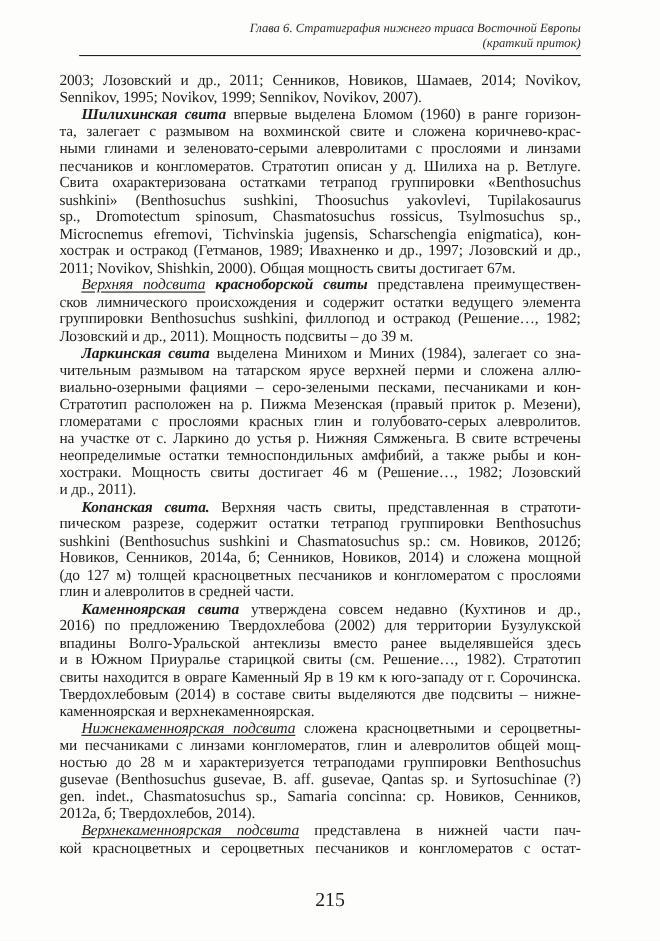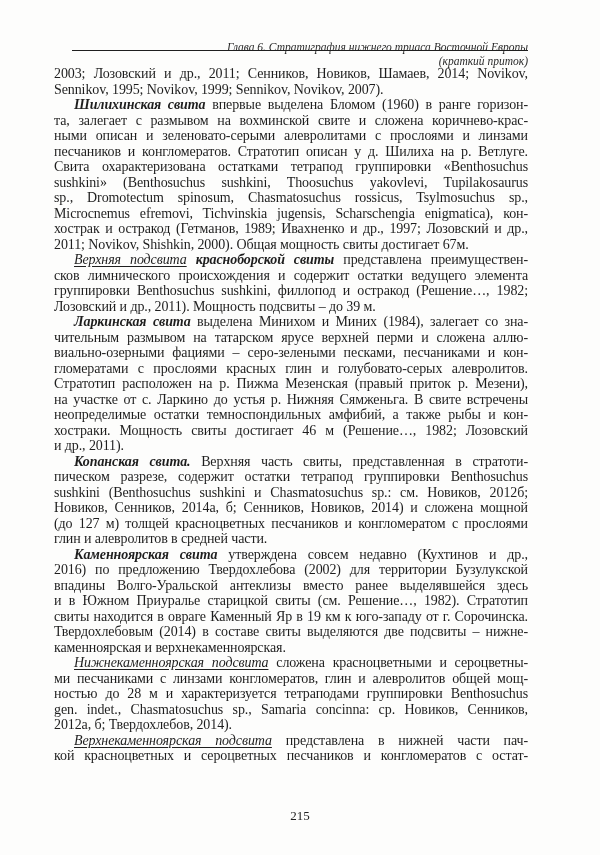--- a/index.html
+++ b/index.html
@@ -10,21 +10,21 @@
     height: 855px;
     margin: 0 auto;
     background: #fdfdfc;
     font-family: "Liberation Serif", "DejaVu Serif", serif;
     color: #1e1e1e;
     overflow: hidden;
   }
   .running-head {
     position: absolute;
     left: 72px;
-    top: 41px;
+    top: 20px;
     width: 456px;
     text-align: right;
     font-style: italic;
     font-size: 11.5px;
     line-height: 13.5px;
     color: #2a2a2a;
   }
   .head-rule {
     position: absolute;
     left: 72px;
@@ -46,21 +46,21 @@
   .ln.just { text-align: justify; text-align-last: justify; }
   .ln.ind { text-indent: 20px; }
   .seg-bi { font-weight: bold; font-style: italic; }
   .seg-ui { font-style: italic; text-decoration: underline; text-underline-offset: 2px; }
   .page-footer {
     position: absolute;
     left: 0;
     top: 808px;
     width: 600px;
     text-align: center;
-    font-size: 13px;
+    font-size: 18px;
     color: #1e1e1e;
   }
 </style>
 </head>
 <body>
 
 <div class="page">
 
   <div class="running-head">
     <div>Глава 6. Стратиграфия нижнего триаса Восточной Европы</div>
@@ -70,41 +70,41 @@
   <div class="head-rule"></div>
 
   <div class="page-body">
       <div class="para">
         <div class="ln just"><span class="seg">2003; Лозовский и др., 2011; Сенников, Новиков, Шамаев, 2014; Novikov,</span></div>
         <div class="ln"><span class="seg">Sennikov, 1995; Novikov, 1999; Sennikov, Novikov, 2007).</span></div>
       </div>
       <div class="para">
         <div class="ln just ind"><span class="seg-bi">Шилихинская свита</span><span class="seg"> впервые выделена Бломом (1960) в ранге горизон-</span></div>
         <div class="ln just"><span class="seg">та, залегает с размывом на вохминской свите и сложена коричнево-крас-</span></div>
-        <div class="ln just"><span class="seg">ными описан и зеленовато-серыми алевролитами с прослоями и линзами</span></div>
+        <div class="ln just"><span class="seg">ными глинами и зеленовато-серыми алевролитами с прослоями и линзами</span></div>
         <div class="ln just"><span class="seg">песчаников и конгломератов. Стратотип описан у д. Шилиха на р. Ветлуге.</span></div>
         <div class="ln just"><span class="seg">Свита охарактеризована остатками тетрапод группировки «Benthosuchus</span></div>
         <div class="ln just"><span class="seg">sushkini» (Benthosuchus sushkini, Thoosuchus yakovlevi, Tupilakosaurus</span></div>
         <div class="ln just"><span class="seg">sp., Dromotectum spinosum, Chasmatosuchus rossicus, Tsylmosuchus sp.,</span></div>
         <div class="ln just"><span class="seg">Microcnemus efremovi, Tichvinskia jugensis, Scharschengia enigmatica), кон-</span></div>
         <div class="ln just"><span class="seg">хострак и остракод (Гетманов, 1989; Ивахненко и др., 1997; Лозовский и др.,</span></div>
         <div class="ln"><span class="seg">2011; Novikov, Shishkin, 2000). Общая мощность свиты достигает 67м.</span></div>
       </div>
       <div class="para">
         <div class="ln just ind"><span class="seg-ui">Верхняя подсвита</span><span class="seg-bi"> красноборской свиты</span><span class="seg"> представлена преимуществен-</span></div>
         <div class="ln just"><span class="seg">сков лимнического происхождения и содержит остатки ведущего элемента</span></div>
         <div class="ln just"><span class="seg">группировки Benthosuchus sushkini, филлопод и остракод (Решение…, 1982;</span></div>
         <div class="ln"><span class="seg">Лозовский и др., 2011). Мощность подсвиты – до 39 м.</span></div>
       </div>
       <div class="para">
         <div class="ln just ind"><span class="seg-bi">Ларкинская свита</span><span class="seg"> выделена Минихом и Миних (1984), залегает со зна-</span></div>
         <div class="ln just"><span class="seg">чительным размывом на татарском ярусе верхней перми и сложена аллю-</span></div>
         <div class="ln just"><span class="seg">виально-озерными фациями – серо-зелеными песками, песчаниками и кон-</span></div>
+        <div class="ln just"><span class="seg">Стратотип расположен на р. Пижма Мезенская (правый приток р. Мезени),</span></div>
         <div class="ln just"><span class="seg">гломератами с прослоями красных глин и голубовато-серых алевролитов.</span></div>
-        <div class="ln just"><span class="seg">Стратотип расположен на р. Пижма Мезенская (правый приток р. Мезени),</span></div>
         <div class="ln just"><span class="seg">на участке от с. Ларкино до устья р. Нижняя Сямженьга. В свите встречены</span></div>
         <div class="ln just"><span class="seg">неопределимые остатки темноспондильных амфибий, а также рыбы и кон-</span></div>
         <div class="ln just"><span class="seg">хостраки. Мощность свиты достигает 46 м (Решение…, 1982; Лозовский</span></div>
         <div class="ln"><span class="seg">и др., 2011).</span></div>
       </div>
       <div class="para">
         <div class="ln just ind"><span class="seg-bi">Копанская свита.</span><span class="seg"> Верхняя часть свиты, представленная в стратоти-</span></div>
         <div class="ln just"><span class="seg">пическом разрезе, содержит остатки тетрапод группировки Benthosuchus</span></div>
         <div class="ln just"><span class="seg">sushkini (Benthosuchus sushkini и Chasmatosuchus sp.: см. Новиков, 2012б;</span></div>
         <div class="ln just"><span class="seg">Новиков, Сенников, 2014а, б; Сенников, Новиков, 2014) и сложена мощной</span></div>
@@ -117,20 +117,21 @@
         <div class="ln just"><span class="seg">впадины Волго-Уральской антеклизы вместо ранее выделявшейся здесь</span></div>
         <div class="ln just"><span class="seg">и в Южном Приуралье старицкой свиты (см. Решение…, 1982). Стратотип</span></div>
         <div class="ln just"><span class="seg">свиты находится в овраге Каменный Яр в 19 км к юго-западу от г. Сорочинска.</span></div>
         <div class="ln just"><span class="seg">Твердохлебовым (2014) в составе свиты выделяются две подсвиты – нижне-</span></div>
         <div class="ln"><span class="seg">каменноярская и верхнекаменноярская.</span></div>
       </div>
       <div class="para">
         <div class="ln just ind"><span class="seg-ui">Нижнекаменноярская подсвита</span><span class="seg"> сложена красноцветными и сероцветны-</span></div>
         <div class="ln just"><span class="seg">ми песчаниками с линзами конгломератов, глин и алевролитов общей мощ-</span></div>
         <div class="ln just"><span class="seg">ностью до 28 м и характеризуется тетраподами группировки Benthosuchus</span></div>
+        <div class="ln just"><span class="seg">gusevae (Benthosuchus gusevae, B. aff. gusevae, Qantas sp. и Syrtosuchinae (?)</span></div>
         <div class="ln just"><span class="seg">gen. indet., Chasmatosuchus sp., Samaria concinna: ср. Новиков, Сенников,</span></div>
         <div class="ln"><span class="seg">2012а, б; Твердохлебов, 2014).</span></div>
       </div>
       <div class="para">
         <div class="ln just ind"><span class="seg-ui">Верхнекаменноярская подсвита</span><span class="seg"> представлена в нижней части пач-</span></div>
         <div class="ln just"><span class="seg">кой красноцветных и сероцветных песчаников и конгломератов с остат-</span></div>
       </div>
     </div>
 
   <div class="page-footer">

